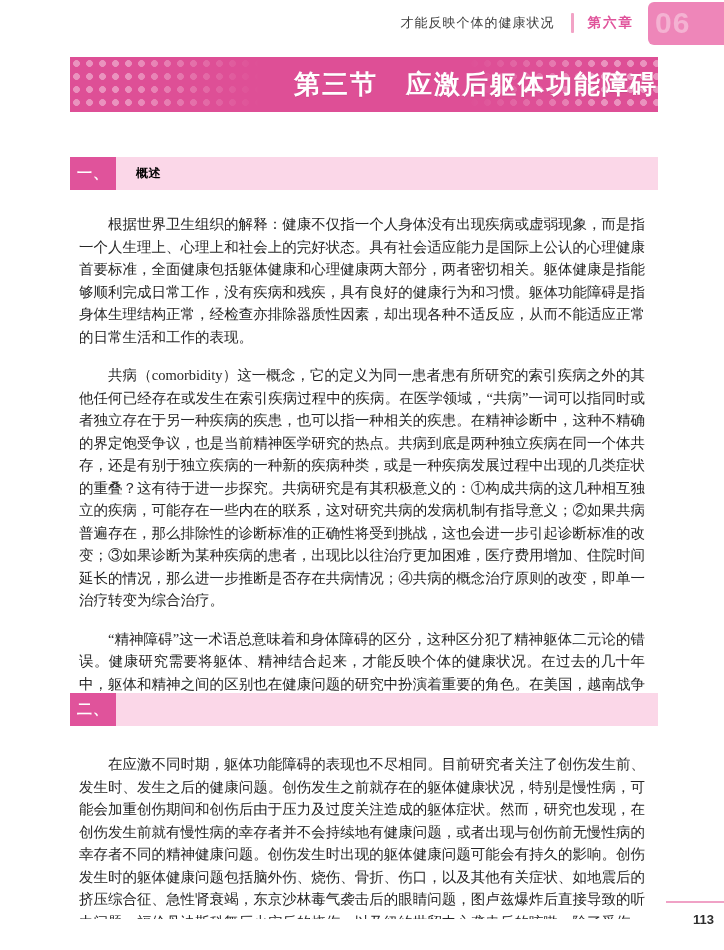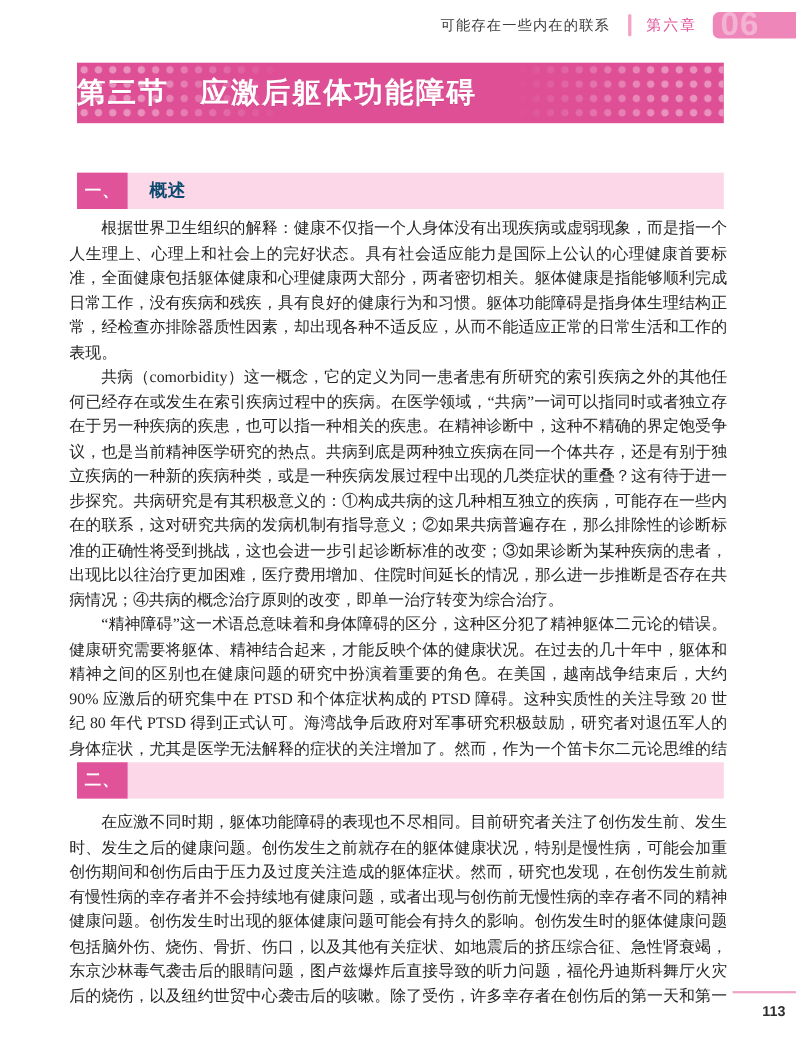--- a/index.html
+++ b/index.html
@@ -26,38 +26,38 @@
     position:absolute;top:8px;right:0;height:30px;
     display:flex;align-items:center;
   }
   .running-title{
     font-size:13px;color:#3c3c3c;letter-spacing:1px;
   }
   .head-sep{
     width:3px;height:20px;background:#f2a3c6;margin:0 14px 0 16px;border-radius:1px;
   }
   .chapter-label{
-    font-size:13.5px;color:var(--magenta-deep);font-weight:normal;letter-spacing:2px;margin-right:14px;
+    font-size:13.5px;color:var(--magenta-deep);font-weight:bold;letter-spacing:2px;margin-right:14px;
   }
   .chapter-badge{
-    width:76px;height:24px;background:var(--badge-pink);
+    width:76px;height:43px;background:var(--badge-pink);
     border-radius:6px 0 0 6px;
     display:flex;align-items:center;
     padding-left:7px;
   }
   .chapter-badge .num{
     font-size:30px;line-height:28px;font-weight:bold;color:var(--badge-num);
     letter-spacing:1px;
   }
 
   
   .banner{
     position:absolute;left:70px;top:57px;width:588px;height:55px;
     background:var(--magenta);
-    display:flex;align-items:center;justify-content:flex-start;
+    display:flex;align-items:center;justify-content:flex-end;
     overflow:hidden;
   }
   .banner .dots{
     position:absolute;top:0;bottom:0;width:190px;
     background-image:radial-gradient(circle, rgba(255,255,255,0.38) 3.1px, transparent 3.7px);
     background-size:13px 13px;
   }
   .banner .dots.left{
     left:0;
     -webkit-mask-image:linear-gradient(to right, #000 30%, transparent 100%);
@@ -83,50 +83,50 @@
   }
   .sec-header.first{top:157px;}
   .sec-header.second{top:693px;}
   .sec-num{
     width:46px;height:33px;background:var(--magenta-deep);
     color:#ffffff;font-weight:bold;font-size:15px;
     display:flex;align-items:center;justify-content:center;
     letter-spacing:1px;flex:0 0 auto;
   }
   .sec-title{
-    margin-left:20px;font-size:16px;font-weight:bold;color:#0c4a6e;letter-spacing:0.5px;
+    margin-left:20px;font-size:12px;font-weight:bold;color:#000000;letter-spacing:0.5px;
   }
 
   
   .bodytext{
     position:absolute;left:63px;width:598px;
     font-family:"Liberation Serif", serif;
     font-size:14.5px;line-height:22.5px;color:var(--body-ink);
     text-align:justify;
   }
   .bodytext.block1{top:197px;height:495px;overflow:hidden;}
   .bodytext.block2{top:737px;height:182px;overflow:hidden;}
-  .bodytext p{margin:0;text-indent:2em;}
+  .bodytext p{margin:16px;text-indent:2em;}
 
   
   .footer-line{
     position:absolute;top:901px;left:666px;width:58px;height:2px;background:#f0a2c6;
   }
   .page-number{
     position:absolute;top:912px;left:678px;width:36px;
     text-align:right;font-size:13px;font-weight:bold;color:#2e2e2e;
   }
 </style>
 </head>
 <body>
 
 <div class="page">
 
   <div class="running-head">
-    <span class="running-title">可能存在一些内在的联系</span>
+    <span class="running-title">才能反映个体的健康状况</span>
     <span class="head-sep"></span>
     <span class="chapter-label">第六章</span>
     <span class="chapter-badge">
       <span class="num">06</span>
     </span>
   </div>
 
   <div class="banner">
     <span class="dots left"></span>
     <span class="dots right"></span>

